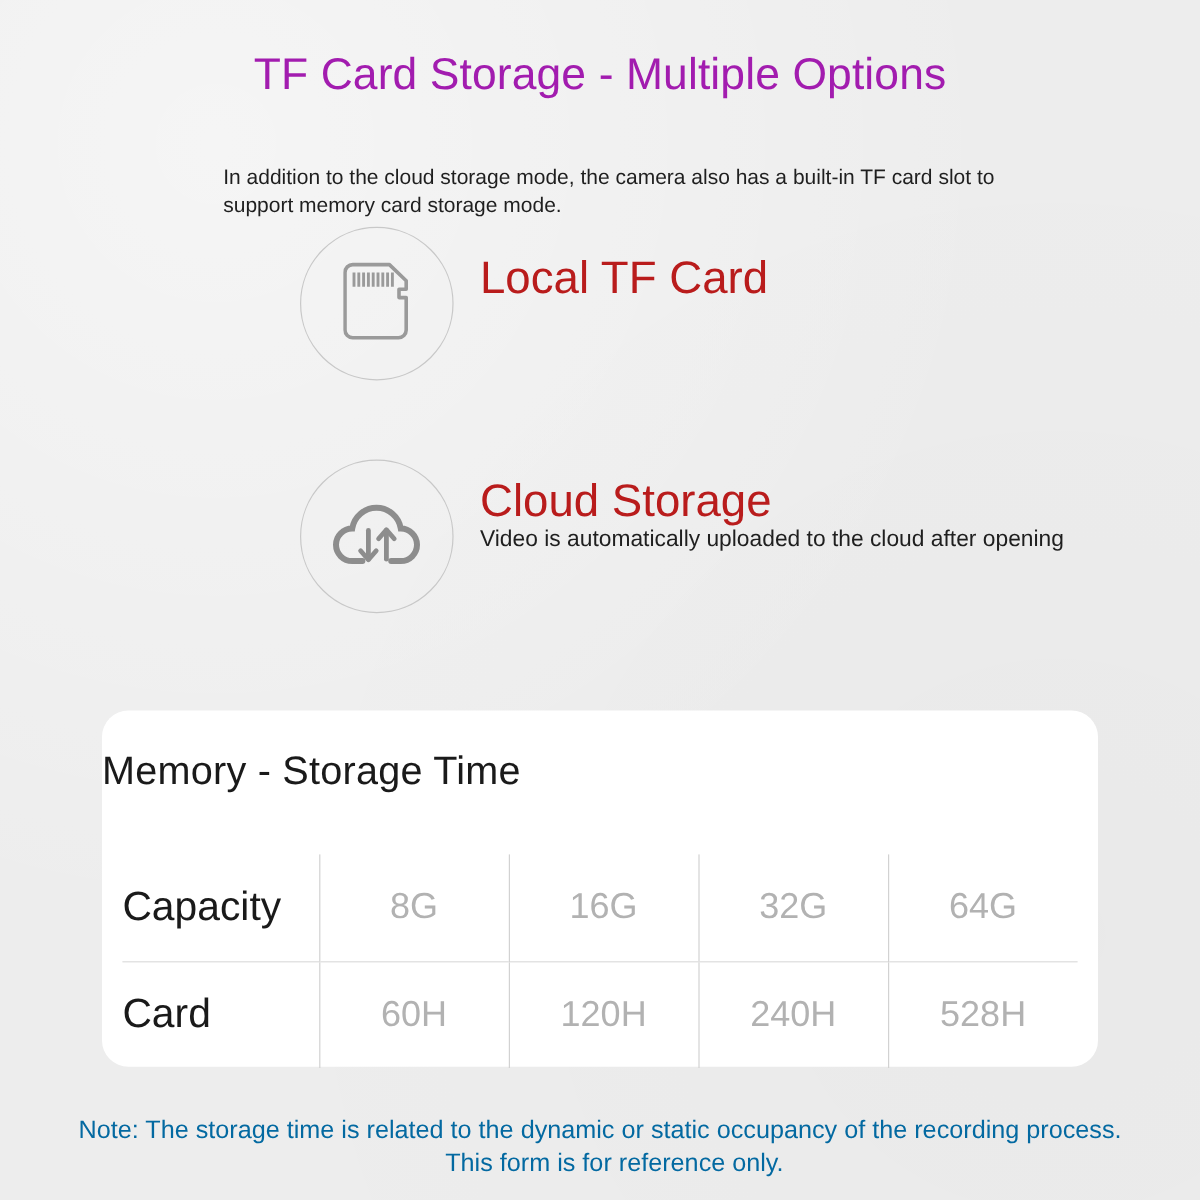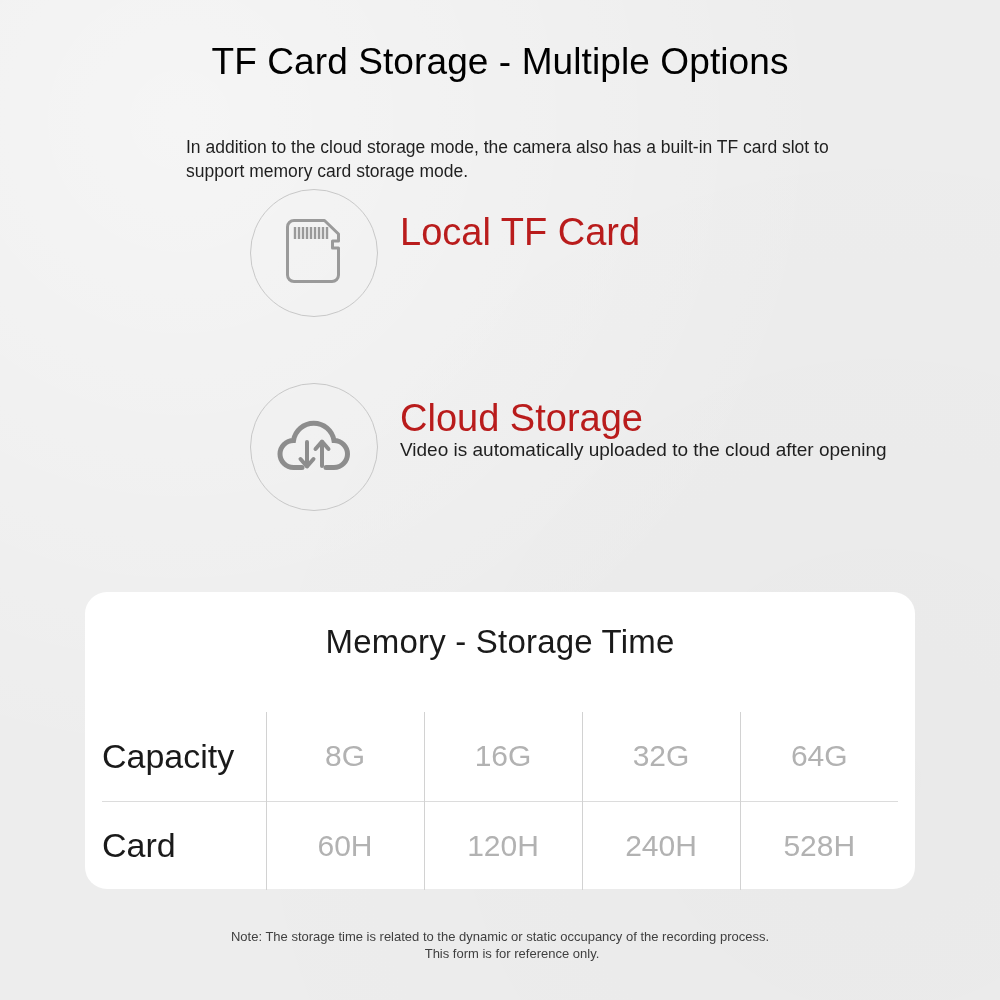--- a/index.html
+++ b/index.html
@@ -26,21 +26,21 @@
   }
 
   
   .page-title {
     position:absolute;
     top:42px; left:0; right:0;
     text-align:center;
     font-size:37px;
     font-weight:400;
     letter-spacing:0.1px;
-    color:#000000;
+    color:#a21caf;
     line-height:1.1;
   }
 
   .page-subtitle {
     position:absolute;
     top:108px;
     left:186px;
     width:700px;
     font-size:17.5px;
     font-weight:400;
@@ -102,21 +102,20 @@
     position:absolute;
     left:85px;
     top:592px;
     width:830px;
     height:297px;
     background:#ffffff;
     border-radius:22px;
   }
 
   .table-title {
-    text-align:center;
     font-size:33px;
     font-weight:400;
     color:#1a1a1a;
     padding-top:31px;
     letter-spacing:0.2px;
   }
 
   .data-table {
     position:absolute;
     left:17px;
@@ -147,23 +146,23 @@
   .data-table tr.row-time td {
     border-top:1px solid #dcdcdc;
   }
 
   
   .note {
     position:absolute;
     top:928px;
     left:0; right:0;
     text-align:center;
-    font-size:13px;
+    font-size:21px;
     line-height:1.33;
-    color:#404040;
+    color:#0369a1;
   }
   .note-line2 { padding-left:24px;text-align:center; }
 </style>
 </head>
 <body>
 
 <div class="bg-wash"></div>
 
 <h1 class="page-title">TF Card Storage - Multiple Options</h1>
 

